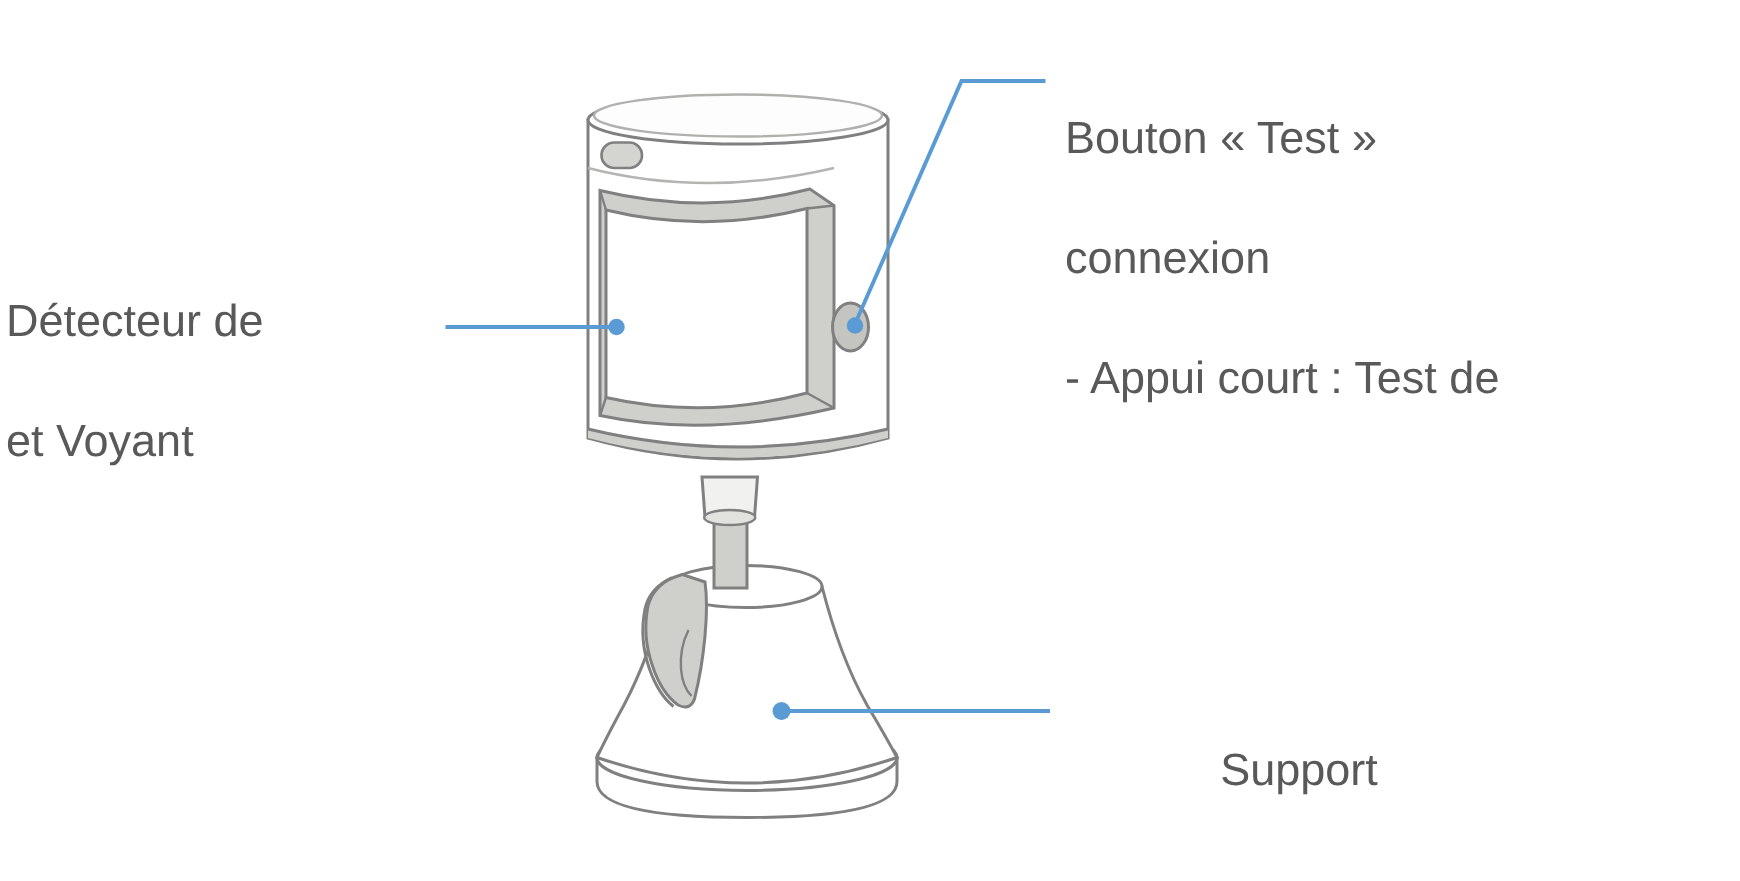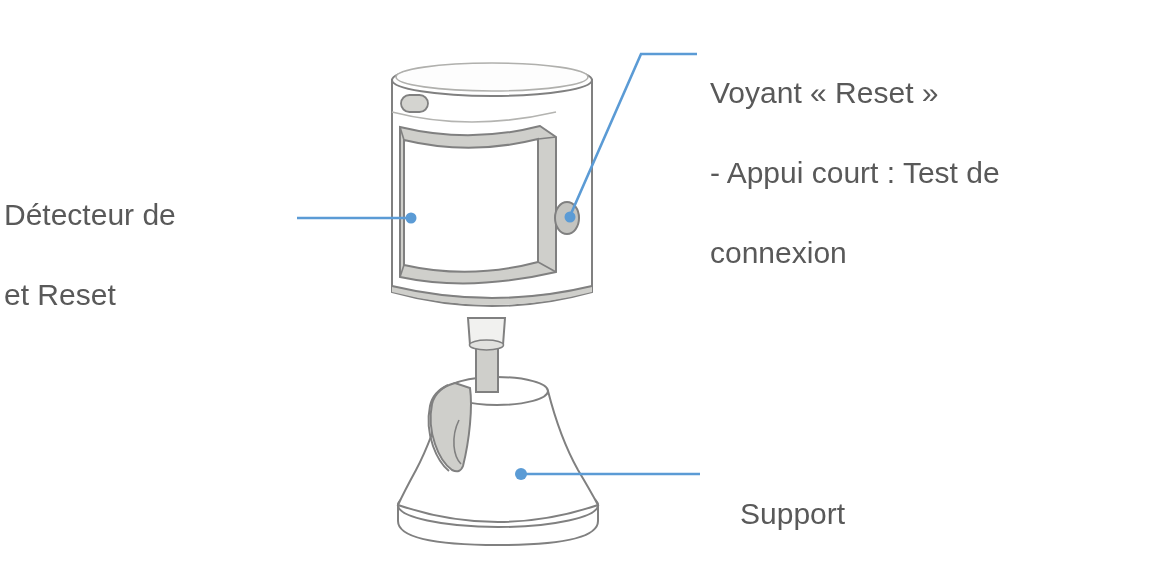--- a/index.html
+++ b/index.html
@@ -36,24 +36,24 @@
     top: 155px;
     width: 275px;
   }
   #callout-reset {
     left: 710px;
     top: 33px;
     width: 420px;
     text-align: left;
   }
   #callout-support {
-    left: 740px;
+    left: 716px;
     top: 454px;
     width: 300px;
-    text-align: left;
+    text-align: center;
   }
   .callout-line {
     display: block;
   }
   svg { display: block; }
 </style>
 </head>
 <body>
 
 <div id="diagram-root">
@@ -153,26 +153,26 @@
       <polyline points="570,216 641,54 697,54" fill="none" stroke="#5b9bd5" stroke-width="2.6"></polyline>
       <circle cx="570" cy="217" r="5.5" fill="#5b9bd5"></circle>
 
       <line x1="524" y1="474" x2="700" y2="474" stroke="#5b9bd5" stroke-width="2.6"></line>
       <circle cx="521" cy="474" r="6" fill="#5b9bd5"></circle>
     </g>
   </svg>
 
   <div class="callout" id="callout-detector">
     <span class="callout-line">Détecteur de</span>
-    <span class="callout-line">et Reset</span>
+    <span class="callout-line">et Voyant</span>
   </div>
 
   <div class="callout" id="callout-reset">
-    <span class="callout-line">Voyant « Reset »</span>
+    <span class="callout-line">Bouton « Test »</span>
+    <span class="callout-line">connexion</span>
     <span class="callout-line">- Appui court : Test de</span>
-    <span class="callout-line">connexion</span>
   </div>
 
   <div class="callout" id="callout-support">
     <span class="callout-line">Support</span>
   </div>
 
 </div>
 
 </body></html>

